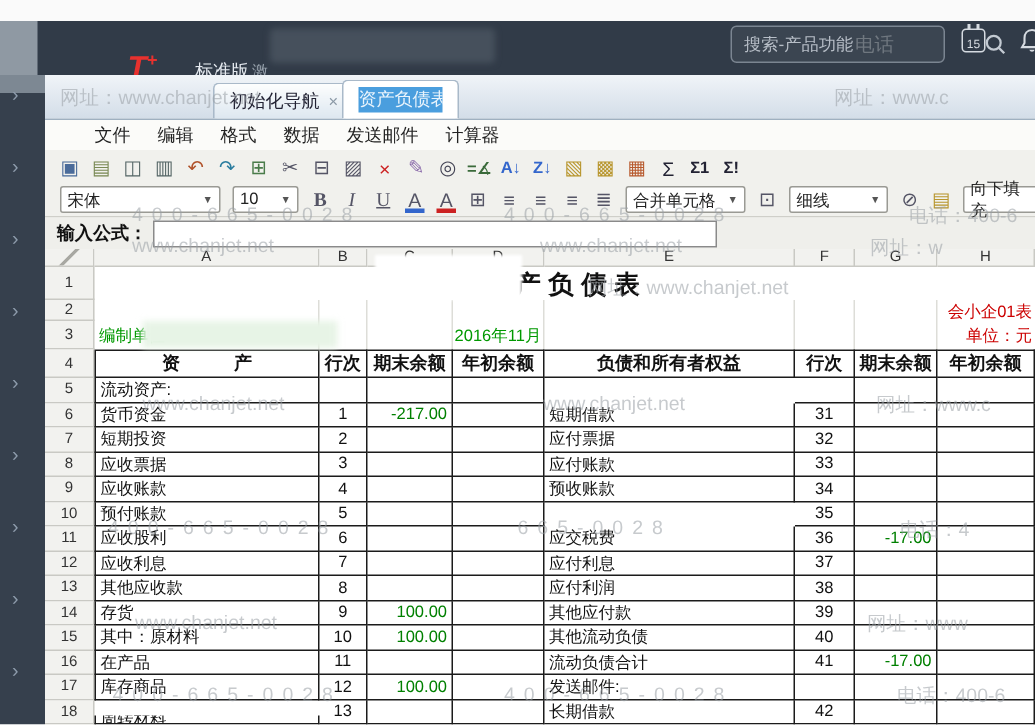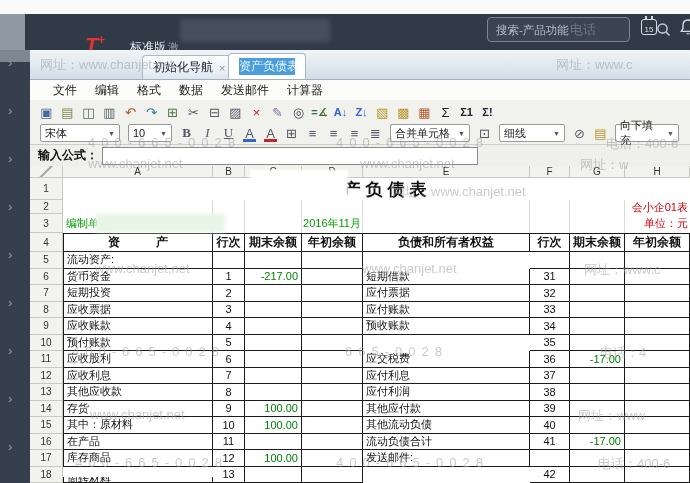--- a/index.html
+++ b/index.html
@@ -32,21 +32,21 @@
   
   .tabstrip{position:absolute;left:30px;top:50px;width:660px;height:30px;
             background:linear-gradient(#f0f4f8,#d3dde8);border-bottom:1px solid #9fb0c0;box-sizing:border-box;}
   .tab{position:absolute;bottom:0;height:24px;border:1px solid #a9b9c9;border-bottom:none;border-radius:4px 4px 0 0;
        background:linear-gradient(#fdfefe,#dde7f0);font-size:12px;color:#223;display:flex;align-items:center;
        padding:0 10px;box-sizing:border-box;cursor:pointer;}
   .tab.active{background:#fff;height:26px;z-index:2;}
   .tab .closex{margin-left:6px;color:#8a98a6;font-size:11px;cursor:pointer;}
   .tab.active .sel{background:#4a9ede;color:#eaf4fc;max-width:56px;overflow:hidden;white-space:nowrap;display:inline-block;}
   
-  .menubar{position:absolute;left:30px;top:80px;width:660px;height:20px;background:#fbfbf9;display:flex;align-items:center;padding-left:14px;box-sizing:border-box;}
+  .menubar{position:absolute;left:30px;top:80px;width:660px;height:20px;background:#fbfbf9;display:flex;align-items:center;padding-left:24px;box-sizing:border-box;}
   .menu-item{font-size:12px;color:#222;padding:0 9px;cursor:pointer;}
   
   .toolbar{position:absolute;left:30px;top:100px;width:660px;height:45px;background:#f1f1ed;border-bottom:1px solid #cfcfc9;box-sizing:border-box;}
   .trow{position:absolute;left:6px;display:flex;align-items:center;}
   .trow1{top:2px;height:20px;}
   .trow2{top:23px;height:20px;}
   .ticon{position:relative;display:inline-flex;width:19px;height:18px;align-items:center;justify-content:center;
          font-size:13px;margin:0 1px;border-radius:2px;cursor:pointer;color:#556;}
   .ticon.small{font-size:11px;font-weight:bold;}
   .ticon.bold{font-weight:bold;font-family:"Liberation Serif","DejaVu Serif",serif;}
@@ -166,21 +166,21 @@
       <span class="ticon small" style="color: rgb(51, 102, 204);">A↓</span>
       <span class="ticon small" style="color: rgb(51, 102, 204);">Z↓</span>
       <span class="ticon" style="color: rgb(184, 150, 46);">▧</span>
       <span class="ticon" style="color: rgb(184, 150, 46);">▩</span>
       <span class="ticon" style="color: rgb(184, 90, 46);">▦</span>
       <span class="ticon" style="color: rgb(34, 34, 51);">Σ</span>
       <span class="ticon small" style="color: rgb(34, 34, 51);">Σ1</span>
       <span class="ticon small" style="color: rgb(34, 34, 51);">Σ!</span>
     </div>
   <div class="trow trow2" id="trow2">
-      <span class="dd" style="width: 80px;">
+      <span class="dd" style="width: 107px;">
         <span>宋体</span>
         <span class="arr">▼</span>
       </span>
       <span class="dd" style="width: 44px;">
         <span>10</span>
         <span class="arr">▼</span>
       </span>
       <span class="ticon bold">B</span>
       <span class="ticon ital">I</span>
       <span class="ticon und">U</span>
@@ -366,20 +366,21 @@
     <div class="c tbl num" style="grid-area: 18 / 4;">100.00</div>
     <div class="c tbl" style="grid-area: 18 / 5;"></div>
     <div class="c tbl lbl" style="grid-area: 18 / 6;">发送邮件:</div>
     <div class="c tbl ctr" style="grid-area: 18 / 7;"></div>
     <div class="c tbl num" style="grid-area: 18 / 8;"></div>
     <div class="c tbl" style="grid-area: 18 / 9;"></div>
     <div class="c tbl bl lbl" style="grid-area: 19 / 2; margin-top: 10px;">周转材料</div>
     <div class="c tbl ctr" style="grid-area: 19 / 3;">13</div>
     <div class="c tbl num" style="grid-area: 19 / 4;"></div>
     <div class="c tbl" style="grid-area: 19 / 5;"></div>
+    <div class="c tbl lbl" style="grid-area: 19 / 6;">长期借款</div>
     <div class="c tbl ctr" style="grid-area: 19 / 7;">42</div>
     <div class="c tbl num" style="grid-area: 19 / 8;"></div>
     <div class="c tbl" style="grid-area: 19 / 9;"></div>
   </div>
 
 <div class="redact-title"></div>
 <div class="redact-company"></div>
 <div class="wmlayer" id="wmlayer">
     <span class="wm" style="left: 570px; top: 21px;">电话</span>
     <span class="wm" style="left: 40px; top: 56px;">网址：www.chanjet.net</span>

